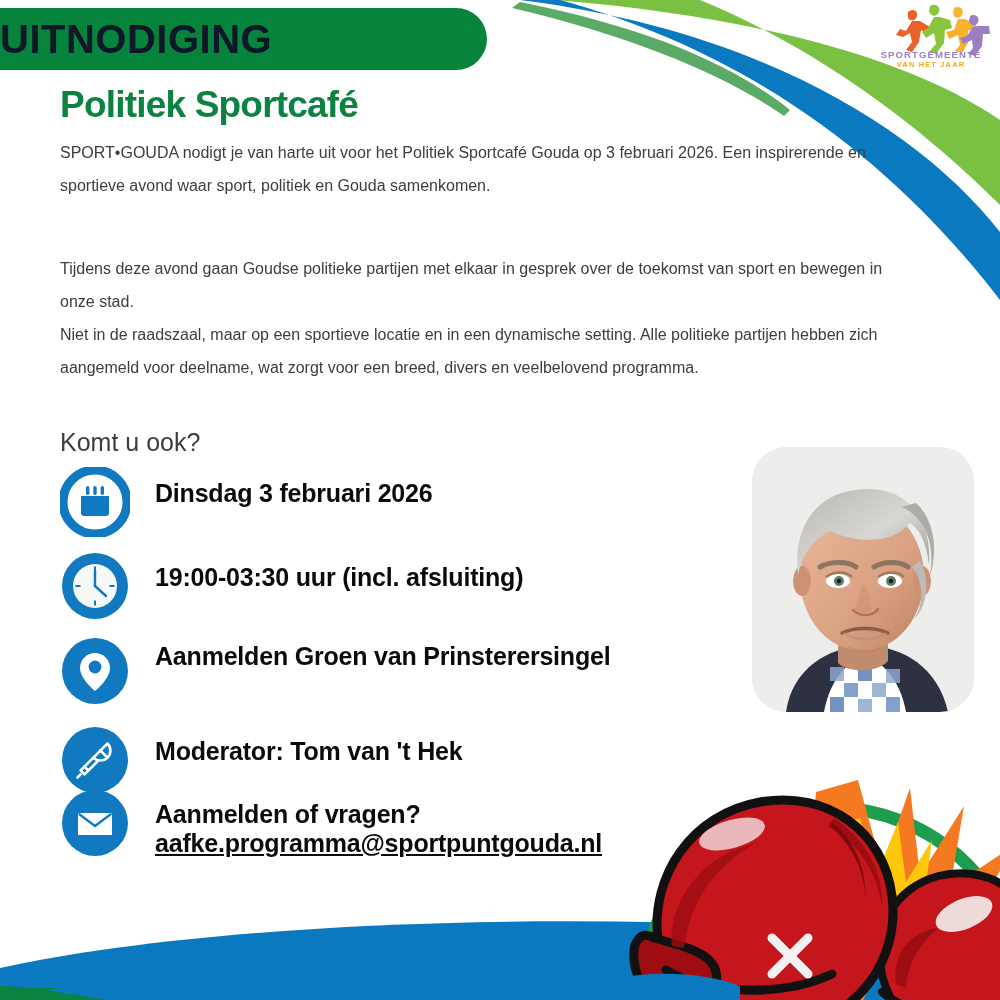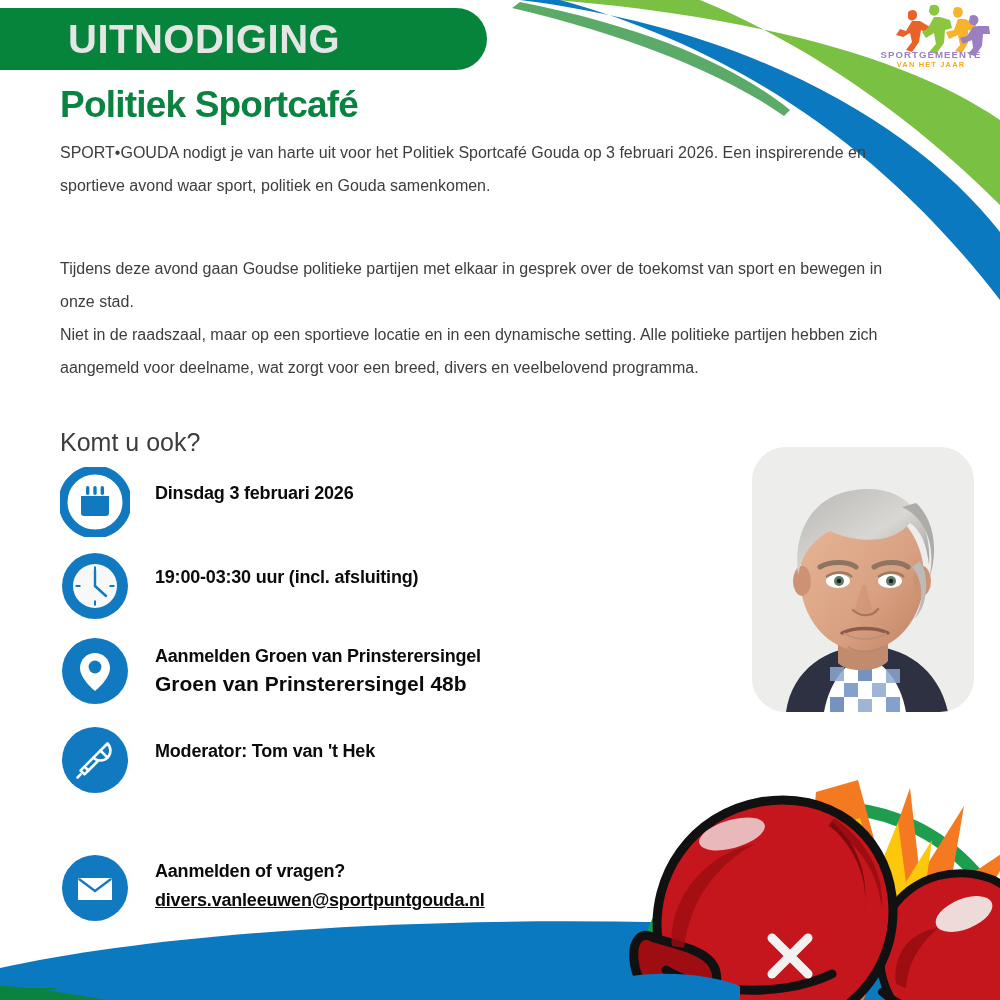--- a/index.html
+++ b/index.html
@@ -34,25 +34,24 @@
     top: 8px;
     width: 487px;
     height: 62px;
     background: #07843c;
     border-top-right-radius: 31px;
     border-bottom-right-radius: 31px;
     display: flex;
     align-items: center;
   }
   .badge-label {
-    color: #e5e5e5;
+    color: #0f172a;
     font-size: 40px;
     font-weight: bold;
     letter-spacing: 0.5px;
-    margin-left: 68px;
     font-family: "Liberation Sans", sans-serif;
   }
 
   
   .title {
     position: absolute;
     left: 60px;
     top: 84px;
     color: #0a8340;
     font-size: 37px;
@@ -93,40 +92,40 @@
     width: 70px;
     height: 70px;
     flex: 0 0 70px;
   }
   .info-text {
     margin-left: 25px;
     padding-top: 12px;
   }
   .info-title {
     color: #0b0b0b;
-    font-size: 18px;
+    font-size: 25px;
     font-weight: bold;
     letter-spacing: -0.2px;
     line-height: 29px;
     font-family: "Liberation Sans", sans-serif;
   }
   .info-sub {
     color: #0b0b0b;
     font-size: 21px;
     font-weight: bold;
     line-height: 26px;
     font-family: "Liberation Sans", sans-serif;
   }
   .underline { text-decoration: underline; }
 
   .row-date  { top: 467px; }
   .row-time  { top: 551px; }
   .row-place { top: 636px; }
   .row-mod   { top: 725px; }
-  .row-mail  { top: 853px; }
+  .row-mail  { top: 788px; align-items: flex-end; }
 
   
   .portrait {
     position: absolute;
     left: 752px;
     top: 447px;
     width: 222px;
     height: 265px;
     border-radius: 34px;
     overflow: hidden;
@@ -214,21 +213,20 @@
   </div>
 
   <div class="info-row row-place">
     <svg class="info-icon" viewBox="0 0 70 70">
       <circle cx="35" cy="35" r="33" fill="#1179bf"></circle>
       <path d="M35 17 C26.7 17 20 23.7 20 32 C20 43 35 55 35 55 C35 55 50 43 50 32 C50 23.7 43.3 17 35 17 Z" fill="#ffffff"></path>
       <circle cx="35" cy="31" r="6.4" fill="#1179bf"></circle>
     </svg>
     <div class="info-text" style="padding-top:6px;">
       <div class="info-title">Aanmelden Groen van Prinsterersingel</div>
-      <div class="info-sub">Groen van Prinsterersingel 48b</div>
     </div>
   </div>
 
   <div class="info-row row-mod">
     <svg class="info-icon" viewBox="0 0 70 70">
       <circle cx="35" cy="35" r="33" fill="#1179bf"></circle>
       <g stroke="#ffffff" stroke-width="2.6" fill="none" stroke-linejoin="round" stroke-linecap="round">
         <path d="M47.5 18.5 C51.4 22.4 51.4 28.7 47.5 32.6 C43.6 36.5 37.3 36.5 33.4 32.6 Z"></path>
         <path d="M33.4 32.6 L24.5 41.6 L28.4 45.5 L37.4 36.5"></path>
         <path d="M24.5 41.6 L20.6 45.5 L24.5 49.4 L28.4 45.5"></path>
@@ -245,21 +243,21 @@
     <svg class="info-icon" viewBox="0 0 70 70">
       <circle cx="35" cy="35" r="33" fill="#1179bf"></circle>
       <rect x="18" y="25" width="34" height="22" fill="#ffffff"></rect>
       <path d="M18 25 L35 38 L52 25 Z" fill="#1179bf"></path>
       <path d="M18 25 L35 37 L52 25" fill="none" stroke="#1179bf" stroke-width="2"></path>
       <path d="M18 25 L35 39 L52 25" fill="#ffffff"></path>
       <path d="M19 26 L35 38 L51 26" fill="none" stroke="#1179bf" stroke-width="2.2"></path>
     </svg>
     <div class="info-text" style="padding-top:4px;">
       <div class="info-title">Aanmelden of vragen?</div>
-      <div class="info-title underline">divers.vanleeuwen@sportpuntgouda.nl</div>
+      <div class="info-title underline">aafke.programma@sportpuntgouda.nl</div>
     </div>
   </div>
 
   <div class="portrait">
     <svg width="222" height="265" viewBox="0 0 222 265">
       <defs>
         <clipPath id="pclip">
             <rect x="0" y="0" width="222" height="265" rx="34"></rect>
           </clipPath>
         <linearGradient id="hairg" x1="0" y1="0" x2="1" y2="1">

